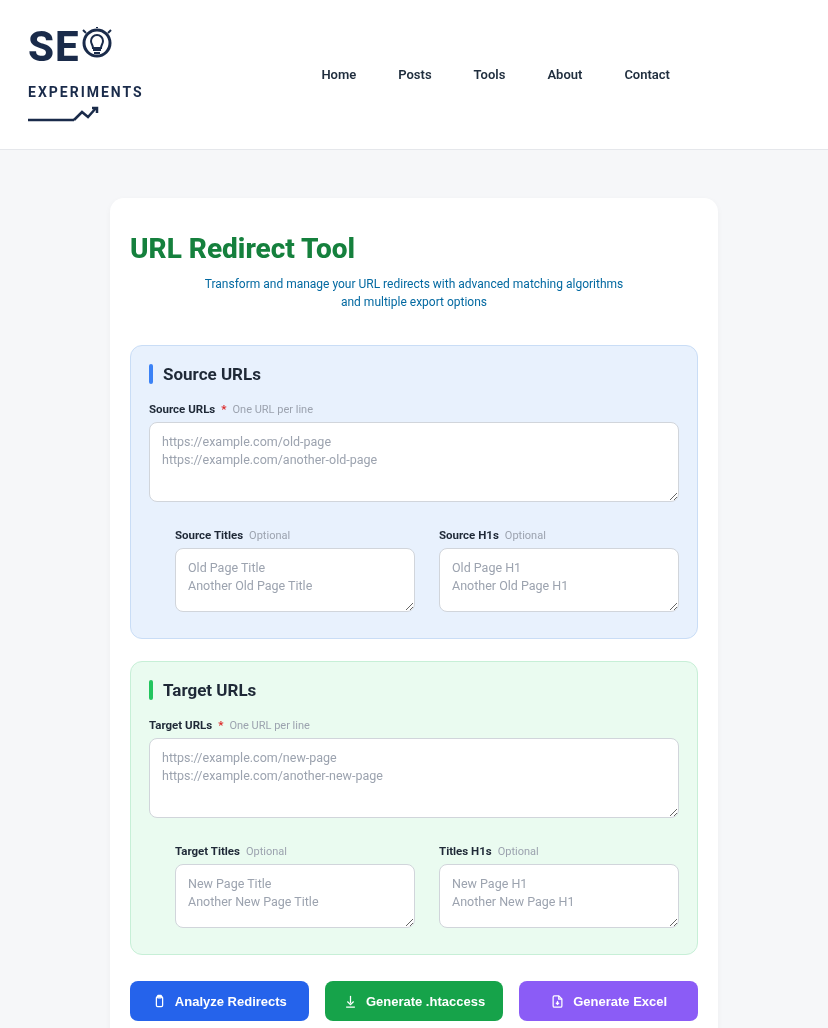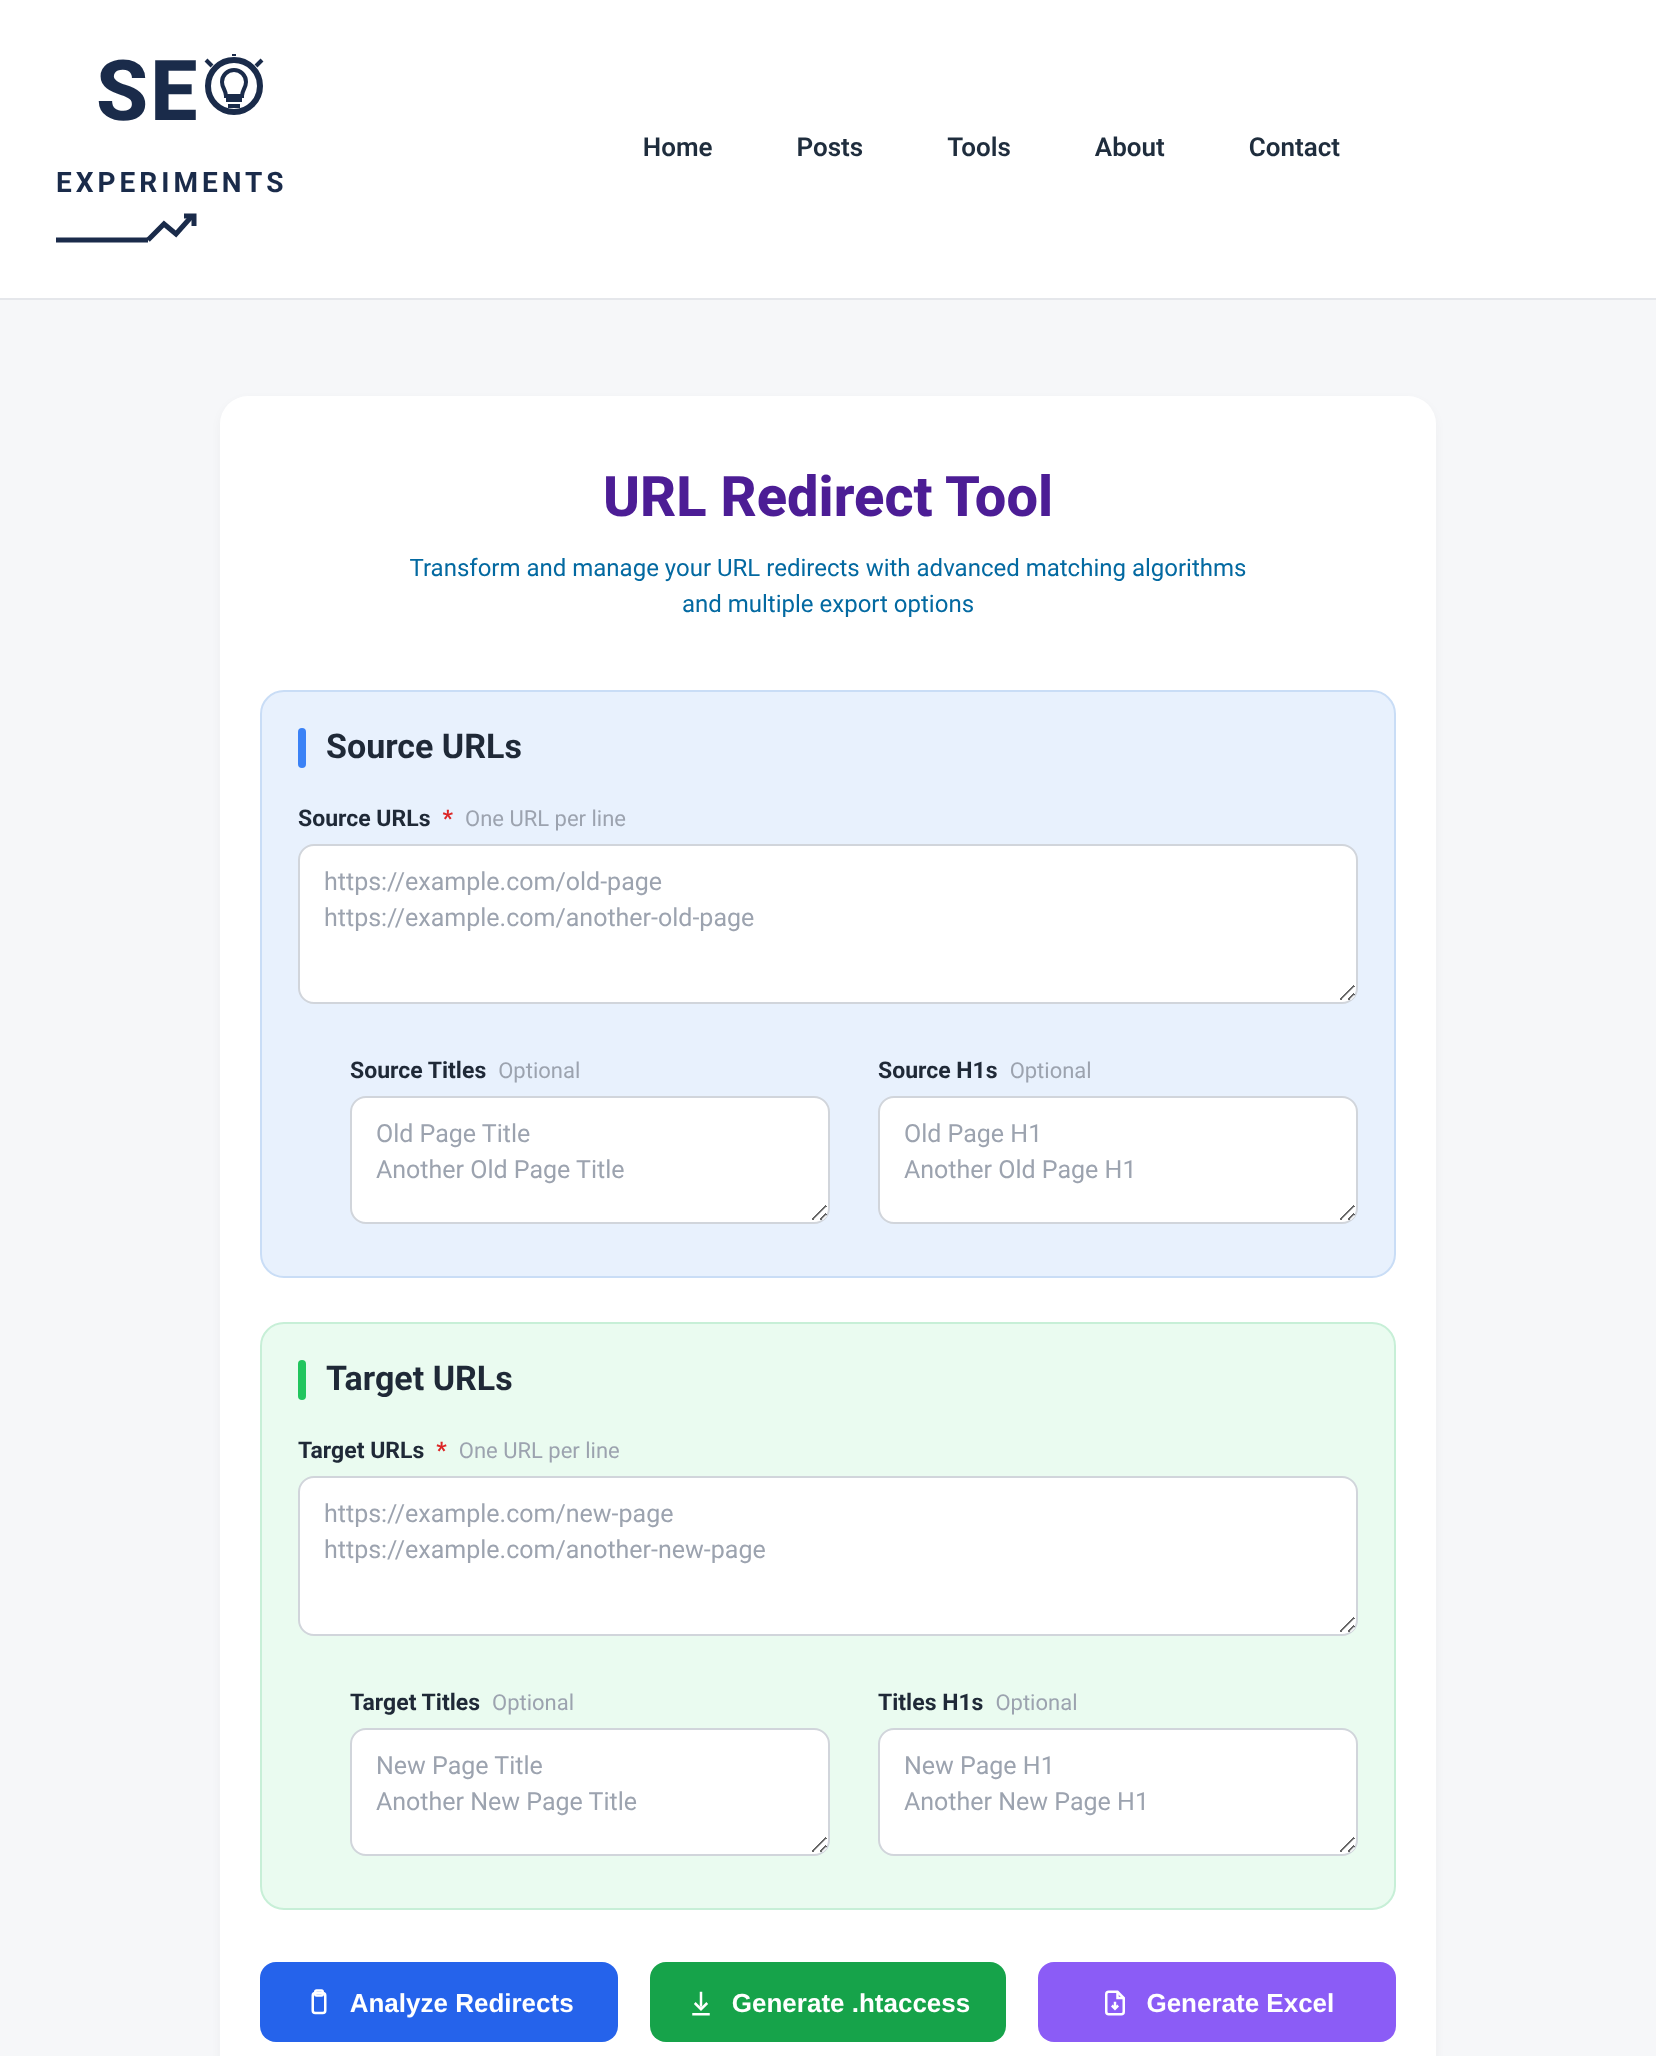--- a/index.html
+++ b/index.html
@@ -22,21 +22,20 @@
     flex-direction: column;
     color: #1a2b4a;
   }
   .logo-top {
     display: flex;
     align-items: center;
     font-size: 42px;
     font-weight: 800;
     letter-spacing: 1px;
     line-height: 1;
-    margin-left: 20px;
   }
   .logo-top svg { margin-left: 0; }
   .logo-bottom {
     font-size: 14px;
     font-weight: 700;
     letter-spacing: 2px;
     margin-top: 16px;
   }
   .logo-underline {
     margin-top: 6px;
@@ -57,24 +56,24 @@
   main {
     padding: 48px 110px 40px 110px;
   }
   .card {
     background: #ffffff;
     border-radius: 14px;
     box-shadow: 0 2px 6px rgba(0,0,0,0.04);
     padding: 30px 20px 28px 20px;
   }
   .page-title {
-    text-align: center;
+    text-align: left;
     font-size: 28px;
     font-weight: 800;
-    color: #4c1d95;
+    color: #15803d;
     margin-top: 4px;
   }
   .page-sub {
     text-align: center;
     font-size: 12px;
     color: #0369a1;
     margin: 10px auto 0 auto;
     max-width: 420px;
     line-height: 1.5;
   }

